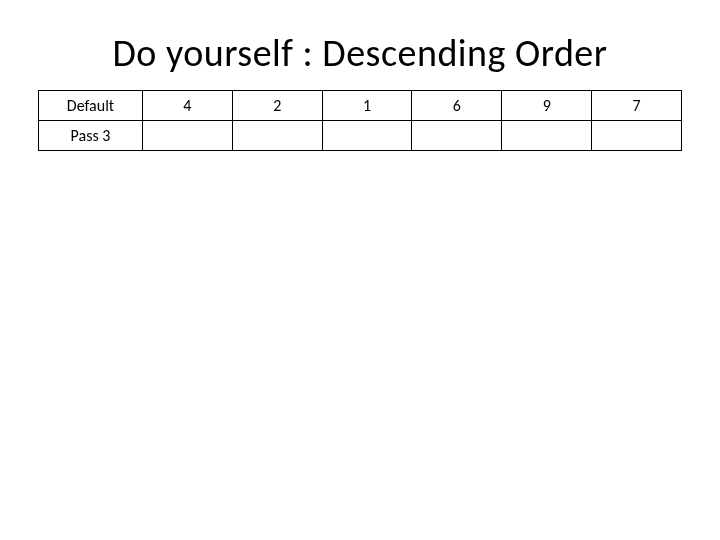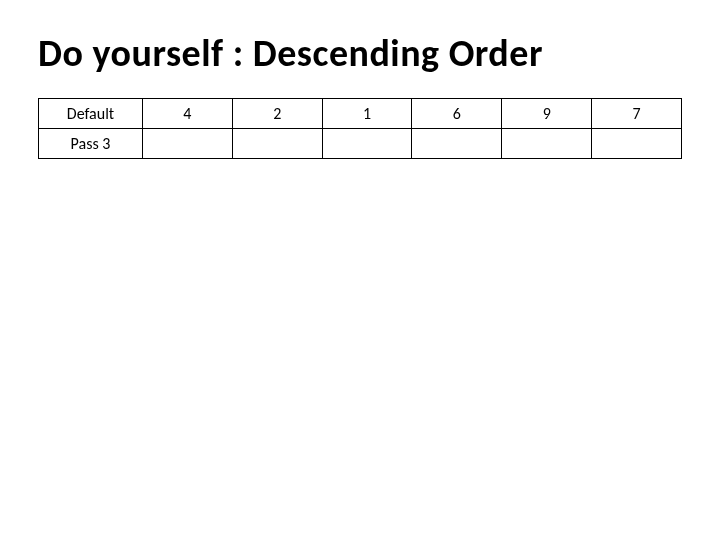--- a/index.html
+++ b/index.html
@@ -14,24 +14,24 @@
       font-family: Calibri, Arial, sans-serif;
       color: #000000;
     }
     .slide {
       width: 100%;
       height: 100%;
       padding: 30px 38px;
     }
     .title {
       font-size: 38px;
-      font-weight: 700;
-      text-align: left;
+      font-weight: 400;
+      text-align: center;
       margin-top: 0;
-      margin-bottom: 22px;
+      margin-bottom: 14px;
       letter-spacing: 0.5px;
     }
     .table {
       width: 100%;
       border-collapse: collapse;
       table-layout: fixed;
     }
     .table td {
       border: 1px solid #000000;
       height: 30px;

